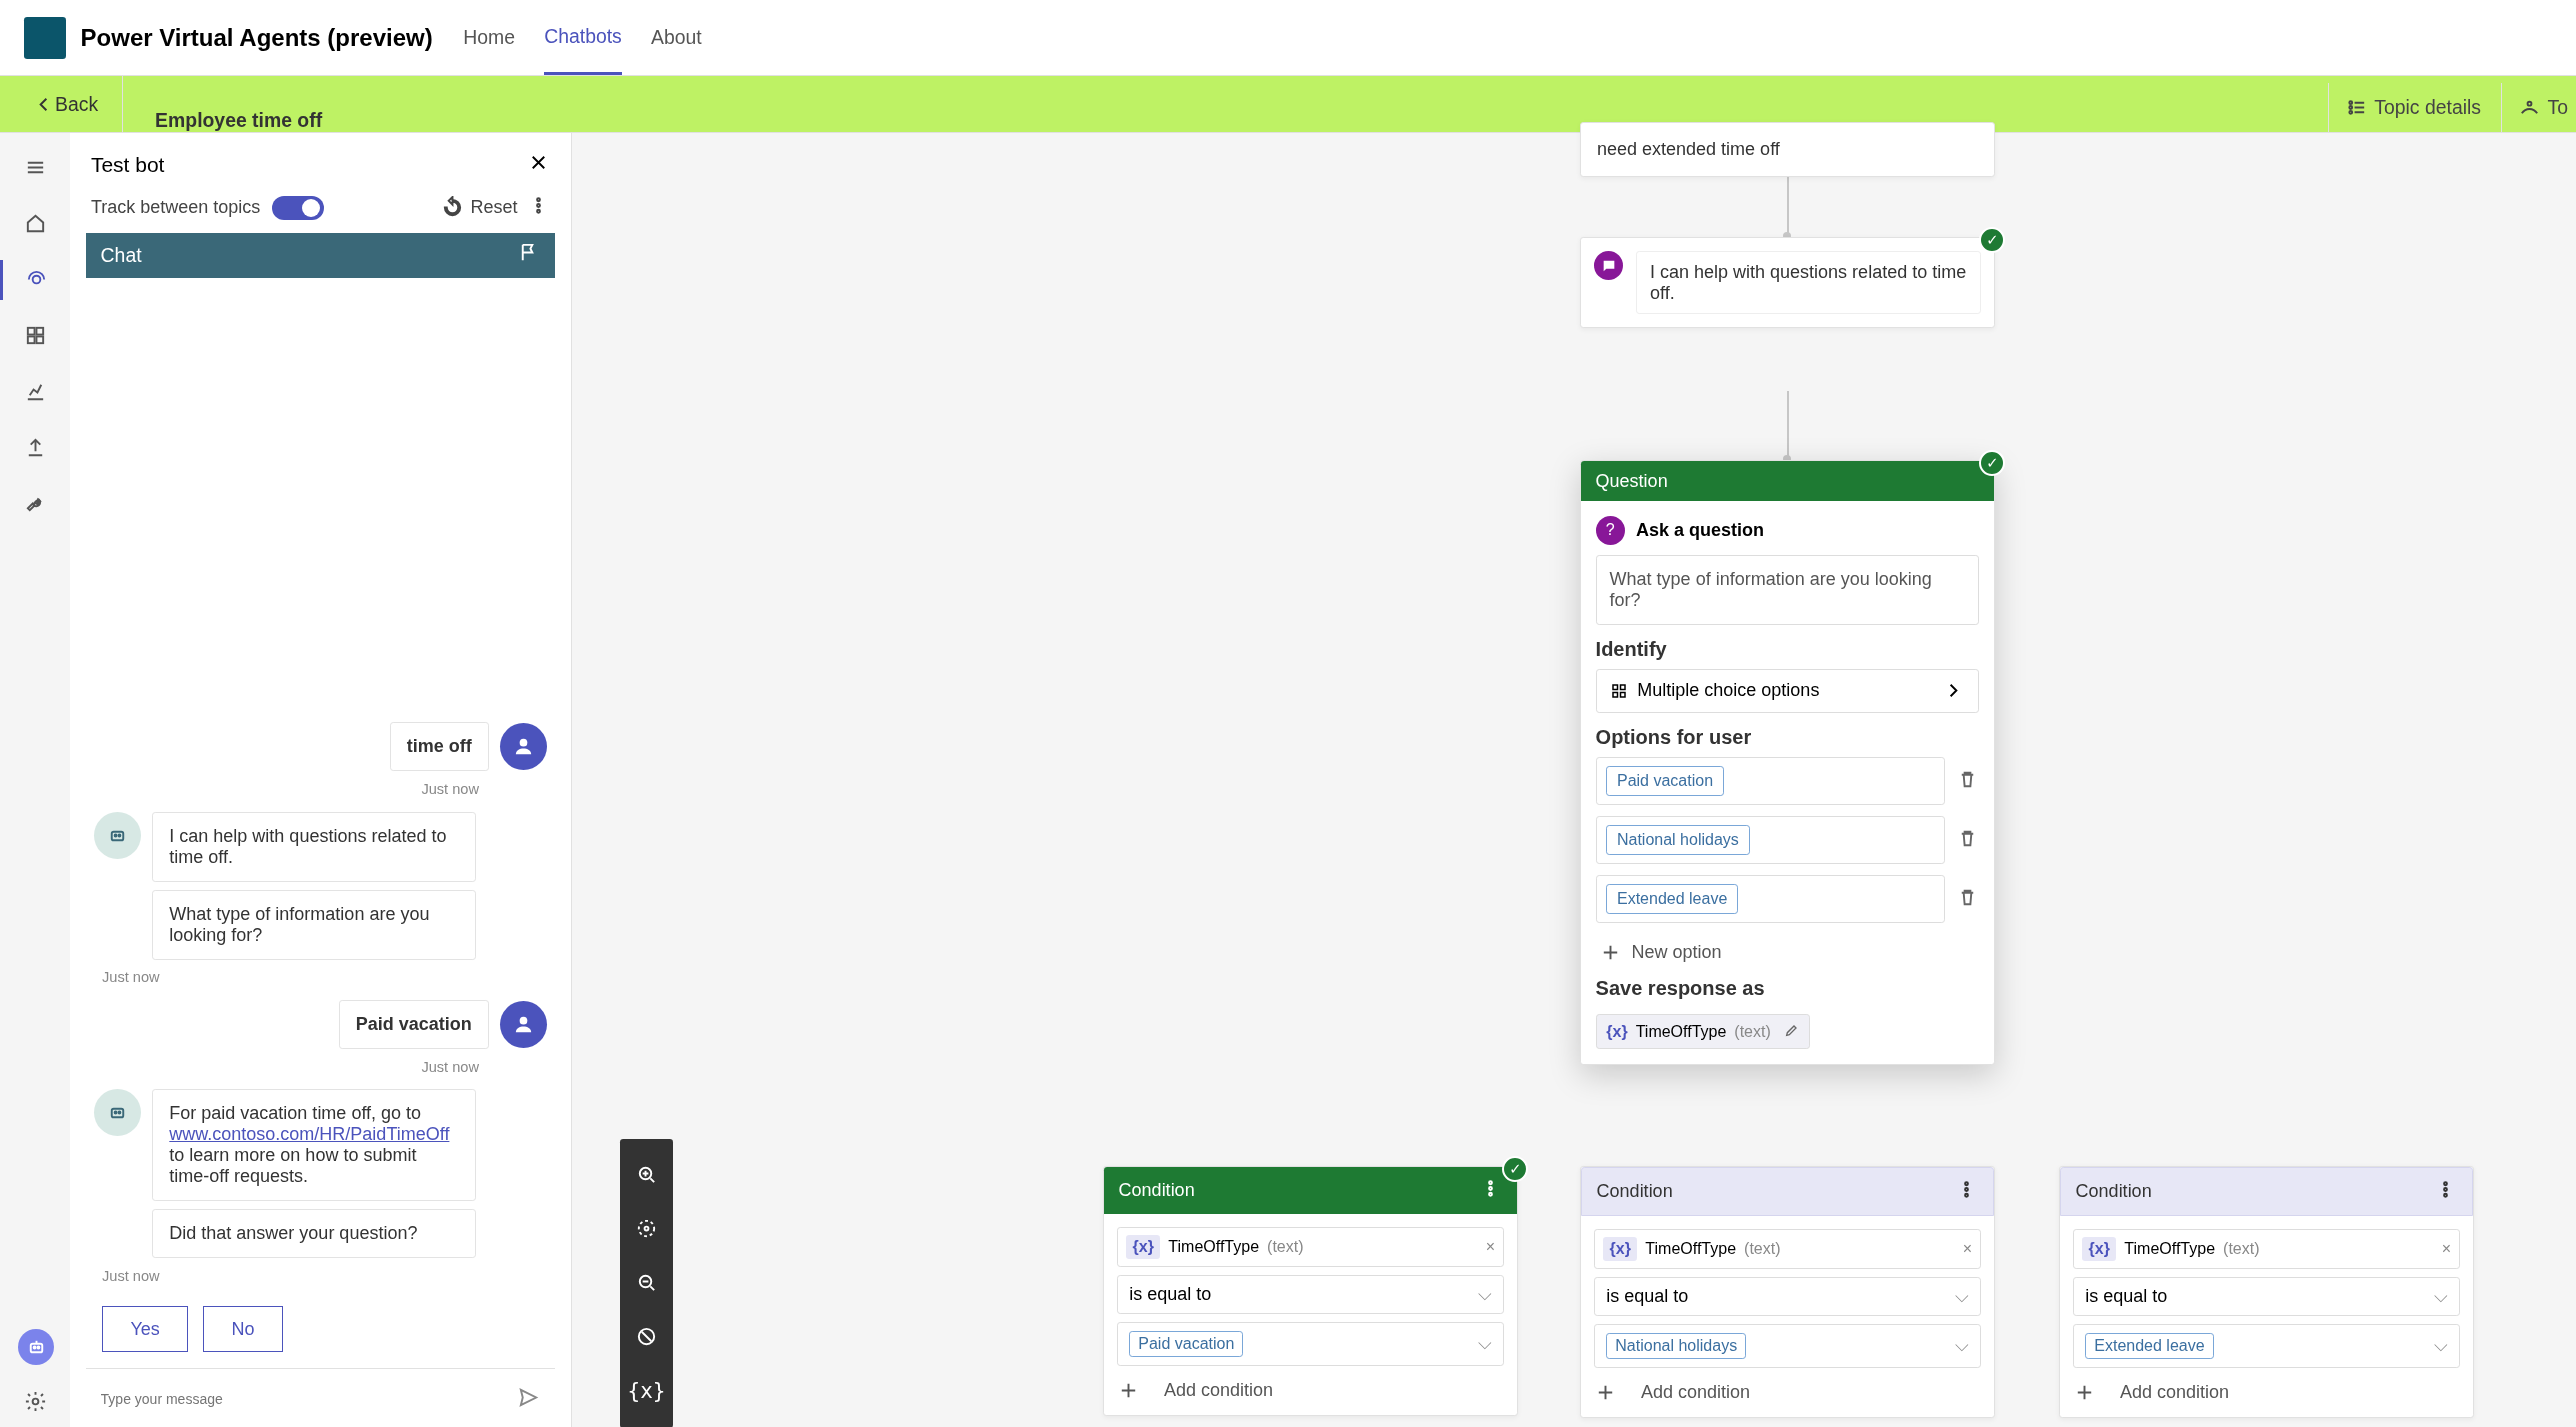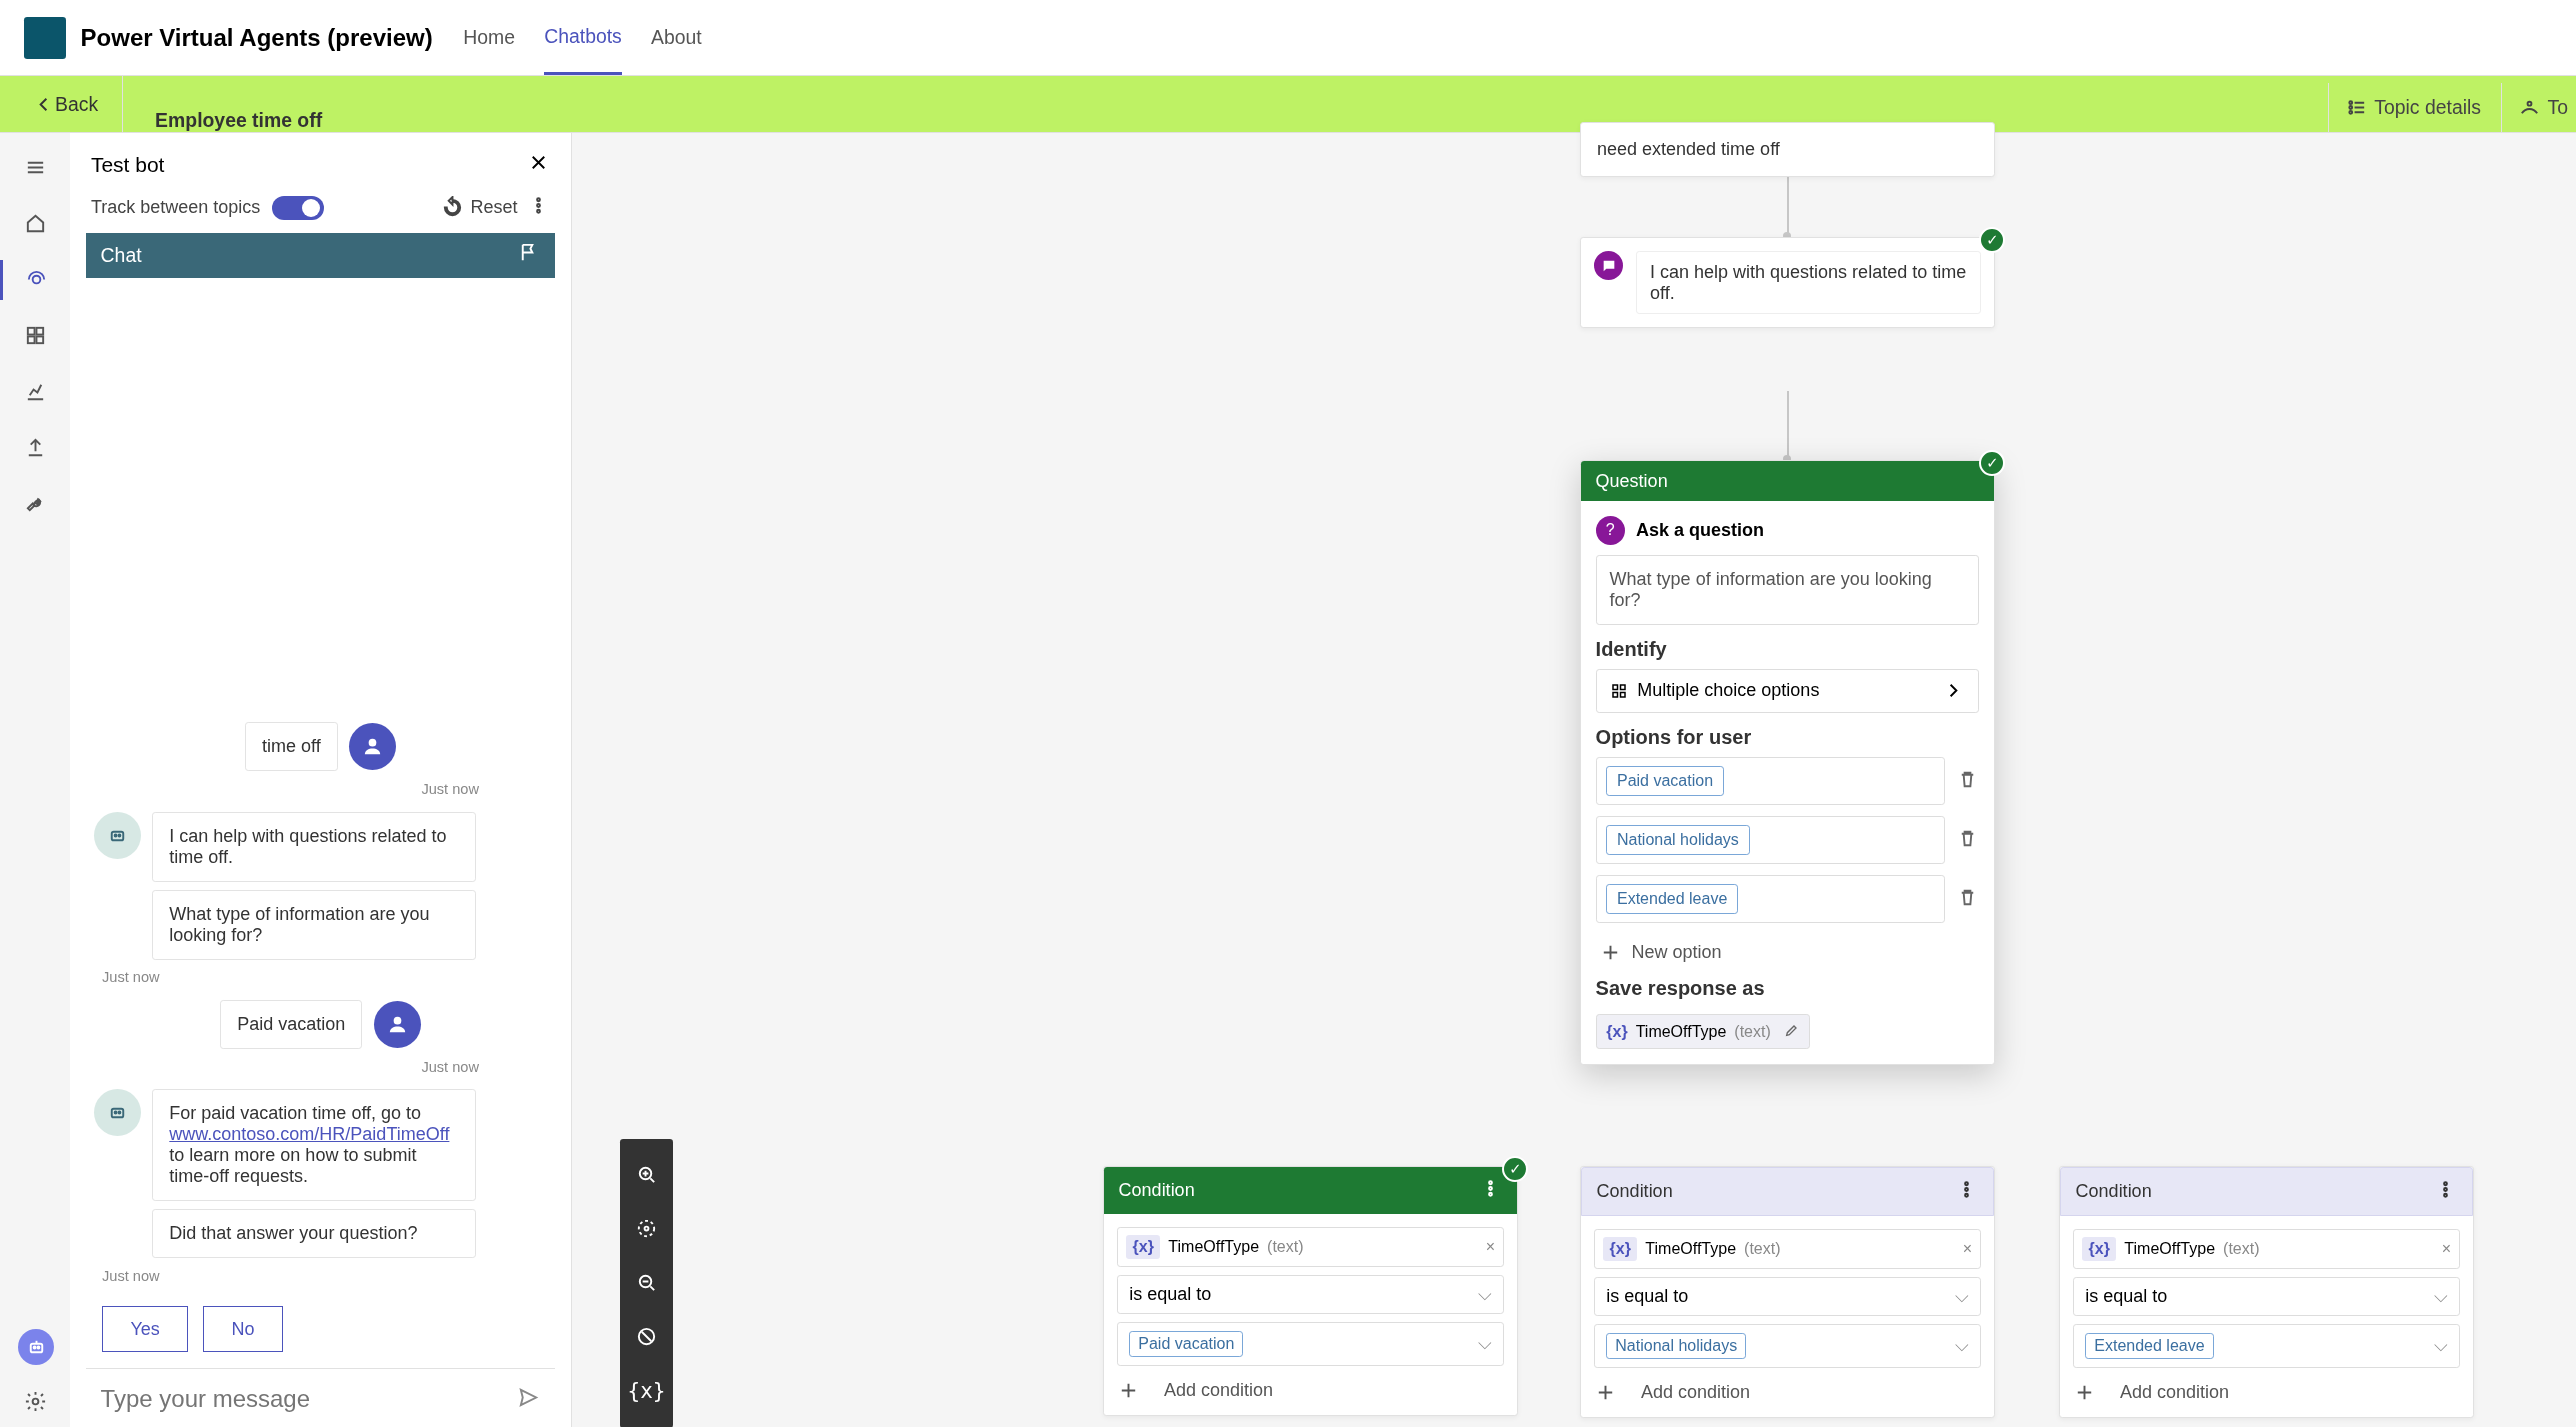--- a/index.html
+++ b/index.html
@@ -33,37 +33,37 @@
 .toggle { width: 52px; height: 24px; background:#4b53bc; border-radius: 16px; position:relative; margin-left: 11.3px;}
 .toggle::after{ content:""; position:absolute; right:3.2px; top:3.2px; width:18px; height:18px; background:#fff; border-radius:50%;}
 .tp-row .reset { margin-left:auto; display:flex; align-items:center; gap:6.5px; cursor:pointer;}
 .tp-row .dots { margin-left: 9.7px; cursor:pointer;}
 
 .chat-header { background:#3a6878; color:#fff; height: 45px; display:flex; align-items:center; justify-content:space-between; padding: 0 14.6px; font-size: 19.4px;}
 .chat-body { flex:1; overflow:auto; padding: 14.6px 8px 0 8px; display:flex; flex-direction:column;}
 .spacer { flex:1; }
 
 .msg-row { display:flex; margin-bottom: 6.5px; }
-.msg-row.user { justify-content:center; align-items:center;}
+.msg-row.user { justify-content:flex-end; align-items:center;font-weight:bold;}
 .msg-row.bot { justify-content:flex-start; }
 .avatar { width: 47px; height:47px; border-radius:50%; display:flex; align-items:center; justify-content:center; flex-shrink:0;}
 .avatar.user { background:#4b53bc; color:#fff; margin-left: 11.3px;}
 .avatar.bot { background:#d7e8e4; color:#3a6878; margin-right: 11.3px;}
 .bubble { background:#fff; border:0.8px solid #e3e3e3; border-radius:3.2px; padding: 13px 16px; font-size: 18px; color:#333; max-width: 324px;}
 .bot-col { display:flex; flex-direction:column; gap:8px;}
 .ts { font-size: 14.6px; color:#888; margin: 3.2px 0 14.6px 0;}
 .ts.right { text-align:right; margin-right: 68px;}
 .ts.leftpad { margin-left: 8px;}
 a.link { color:#4b53bc; text-decoration:underline;}
 
 .yn-row { display:flex; gap:14.6px; margin: 8px 0 16px 8px;}
 .yn { border:1.6px solid #4b53bc; color:#4b53bc; padding: 11.3px 27.5px; font-size: 18px; cursor:pointer; background:#fff;}
 
 .input-row { border-top:0.8px solid #e1e1e1; height: 60px; display:flex; align-items:center; padding: 0 14.6px;}
-.input-row input { flex:1; border:none; outline:none; font-size: 24px; color:#333;}
+.input-row input { flex:1; border:none; outline:none; font-size: 14px; color:#333;}
 .send { color:#888; cursor:pointer; margin-left:8px;}
 
 
 .canvas-toolbar { position:absolute; left: 620px; top: 1139px; width: 53px; background:#333; border-radius:3.2px; display:flex; flex-direction:column; align-items:center; padding: 11.3px 0;}
 .canvas-toolbar .tb { color:#fff; width:100%; text-align:center; padding: 13px 0; cursor:pointer; font-size: 21px;}
 
 
 .canvas { position:absolute; left: 572px; top:133px; right:0; bottom:0; background:#f5f5f5; }
 
 .node { position:absolute; background:#fff; border:0.8px solid #e1e1e1; border-radius:3.2px; box-shadow: 0 1.6px 4.9px rgba(0,0,0,0.05);}

